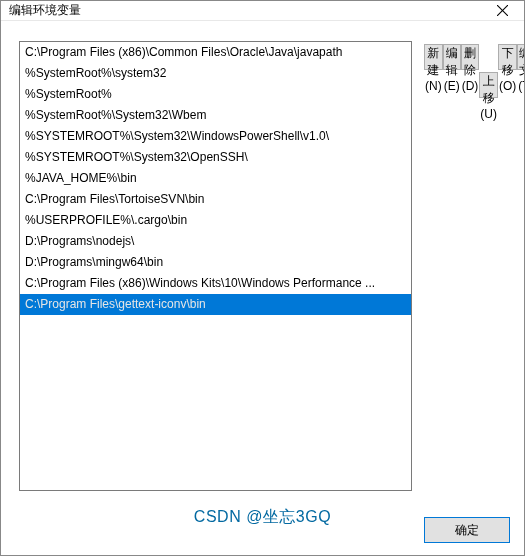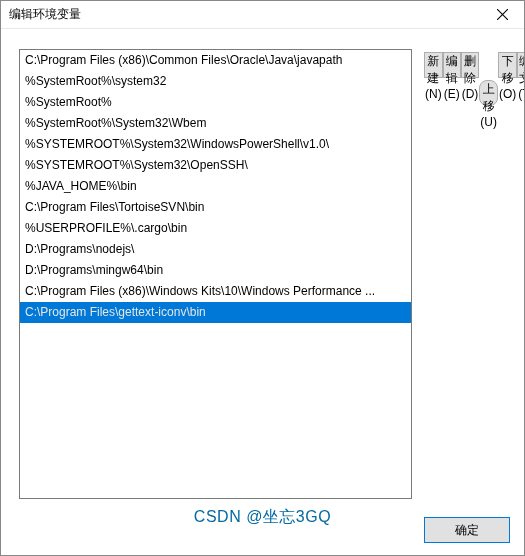--- a/index.html
+++ b/index.html
@@ -5,33 +5,33 @@
     * { box-sizing: border-box; margin: 0; padding: 0; }
     body {
       font-family: "Microsoft YaHei", "微软雅黑", "Segoe UI", Tahoma, sans-serif;
       font-size: 12px;
       background: #f0f0f0;
       width: 525px;
       height: 556px;
       overflow: hidden;
     }
     .window { background: #fff; width: 525px; height: 556px; display: flex; flex-direction: column; border: 1px solid #888; }
-    .titlebar { height: 28px; display: flex; align-items: center; padding: 0 0 0 8px; background: #fff; border-bottom: 1px solid #e8e8e8; }
+    .titlebar { height: 20px; display: flex; align-items: center; padding: 0 0 0 8px; background: #fff; border-bottom: 1px solid #e8e8e8; }
     .title-text { flex: 1; font-size: 12px; color: #000; }
     .close-btn { width: 44px; height: 28px; display: flex; align-items: center; justify-content: center; cursor: pointer; }
     .close-btn svg { width: 11px; height: 11px; }
 
     .content { flex: 1; display: flex; padding: 20px 14px 10px 18px; gap: 12px; overflow: hidden; }
     .listbox { flex: 1; border: 1px solid #7a7a7a; background: #fff; overflow-y: auto; height: 450px; }
     .list-item { height: 21px; line-height: 21px; padding: 0 5px; white-space: nowrap; overflow: hidden; text-overflow: ellipsis; font-size: 12px; color: #000; cursor: default; }
     .list-item.selected { background: #0078d7; color: #e5e5e5; }
 
     .side-buttons { width: 86px; display: flex; flex-direction: row; gap: 0; padding-top: 3px; }
     .btn { height: 26px; border: 1px solid #adadad; background: #e1e1e1; font-size: 12px; font-family: inherit; cursor: pointer; margin-bottom: 8px; }
-    .gap-lg { margin-top: 28px; border-radius: 8px; }
+    .gap-lg { margin-top: 28px; }
     .gap-xl { }
 
     .footer { display: flex; justify-content: flex-end; padding: 10px 14px 12px 9px; gap: 10px; }
     .footer .btn { width: 86px; margin-bottom: 0; }
     .footer .default { border: 1px solid #0078d7; }
 
     .watermark { position: absolute; bottom: 28px; left: 0; width: 525px; text-align: center; color: #0369a1; font-size: 16px; pointer-events: none; letter-spacing: 0.5px; }
   </style>
 </head>
 <body>

